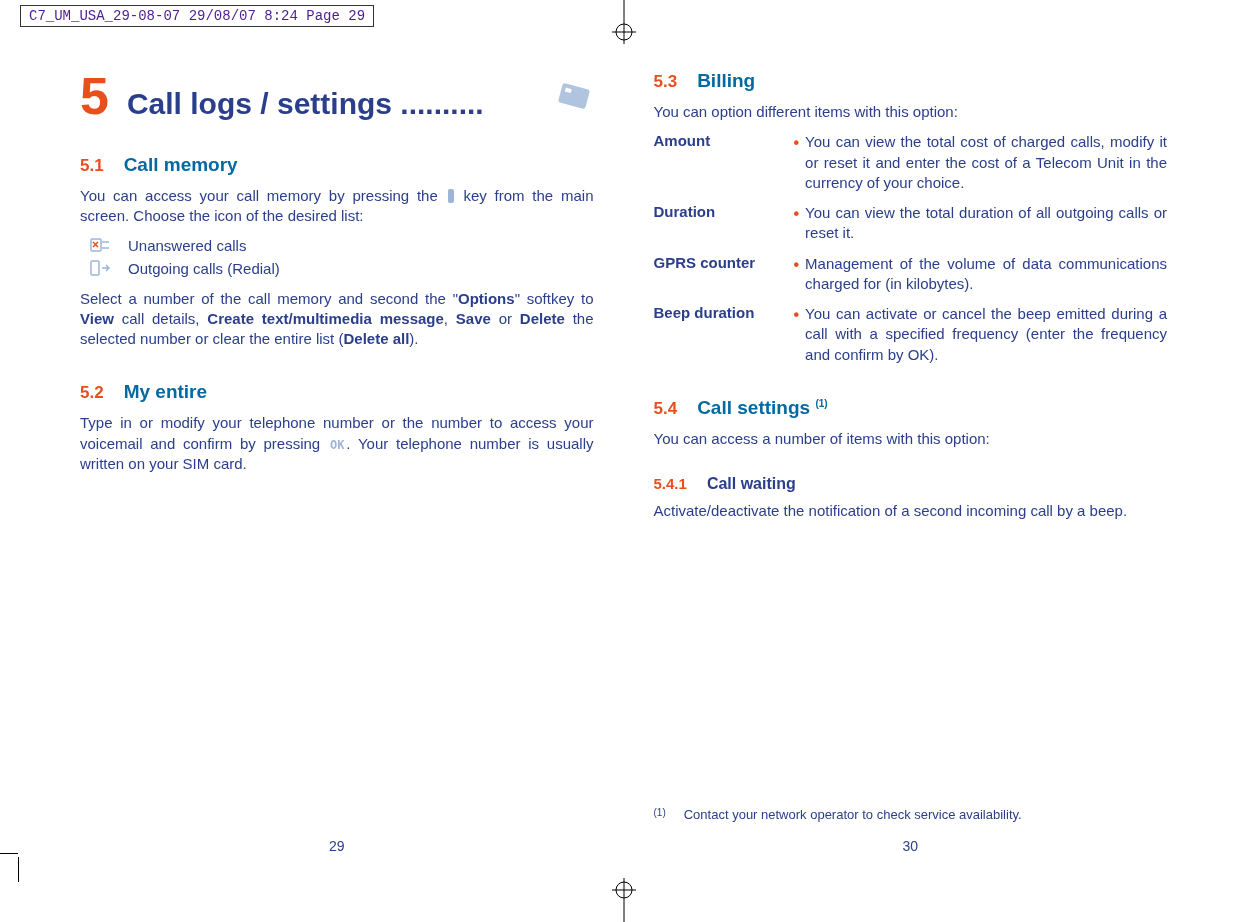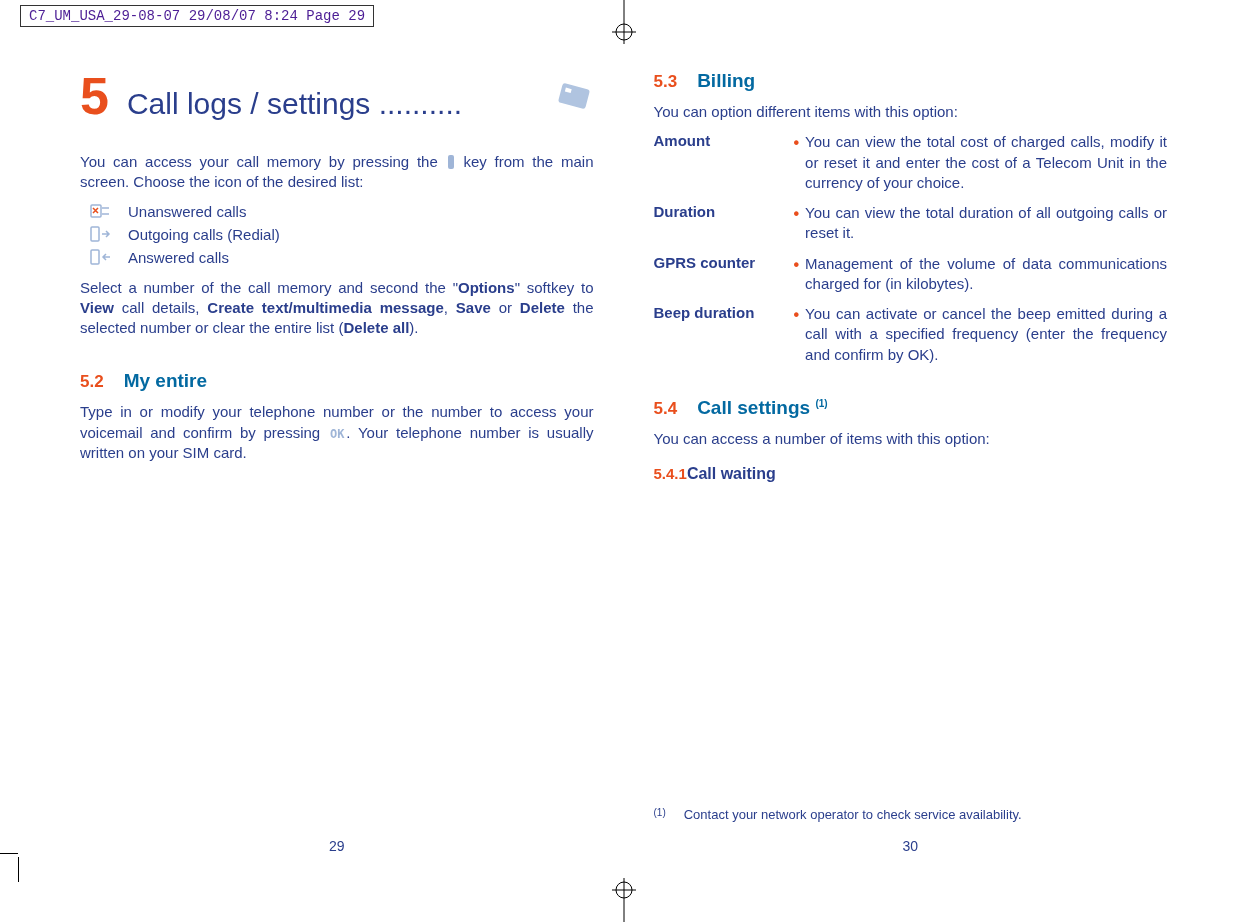--- a/index.html
+++ b/index.html
@@ -58,21 +58,21 @@
   }
   .chapter-num {
     color: #e94f1d;
     font-size: 52px;
     font-weight: bold;
     line-height: 1;
   }
   .chapter-title {
     color: #2a3e8c;
     font-size: 30px;
-    font-weight: 400;
+    font-weight: 700;
     flex: 1;
   }
   .chapter-icon {
     margin-left: auto;
   }
 
   .section-head {
     margin: 32px 0 10px;
     display: flex;
     align-items: baseline;
@@ -84,23 +84,24 @@
     font-weight: 600;
   }
   .section-title {
     color: #0369a1;
     font-size: 19px;
     font-weight: 600;
   }
   .section-title sup { font-size: 10px; }
 
   .subsection-head {
-    margin: 16px 0 8px;
+    margin: 26px 0 8px;
     display: flex;
     align-items: baseline;
+    gap: 20px;
   }
   .subsection-num { color: #e94f1d; font-size: 15px; font-weight: 600; }
   .subsection-title { color: #2a3e8c; font-size: 16px; font-weight: 600; }
 
   p.body {
     color: #2a3e8c;
     font-size: 15px;
     line-height: 1.35;
     margin-bottom: 10px;
     text-align: justify;
@@ -223,20 +224,24 @@
       <span class="chapter-num">5</span>
       <span class="chapter-title">Call logs / settings ..........</span>
       <span class="chapter-icon">
         <svg width="40" height="32">
           <rect x="6" y="4" width="28" height="20" rx="3" fill="#b0c4e0" transform="rotate(15 20 14)"></rect>
           <rect x="10" y="8" width="6" height="4" fill="#fff" transform="rotate(15 20 14)"></rect>
         </svg>
       </span>
     </div>
 
+    <div class="section-head">
+      <span class="section-num">5.1</span>
+      <span class="section-title">Call memory</span>
+    </div>
 
     <p class="body">
       <span>You can access your call memory by pressing the </span><span class="key-icon"></span><span> key from the main screen. Choose the icon of the desired list:</span>
     </p>
 
     <div class="icon-list">
       <div class="item">
         <span class="mini-icon">
           <svg width="22" height="16">
               <rect x="2" y="2" width="10" height="12" rx="1" fill="none" stroke="#9fb5d7" stroke-width="1.5"></rect>
@@ -249,29 +254,20 @@
       </div>
       <div class="item">
         <span class="mini-icon">
           <svg width="22" height="16">
               <rect x="2" y="1" width="8" height="14" rx="1" fill="none" stroke="#9fb5d7" stroke-width="1.5"></rect>
               <path d="M13 8 h6 m-2 -3 l3 3 l-3 3" stroke="#9fb5d7" stroke-width="1.5" fill="none"></path>
             </svg>
         </span>
         <span>Outgoing calls (Redial)</span>
       </div>
-      <div class="item">
-        <span class="mini-icon">
-          <svg width="22" height="16">
-              <rect x="2" y="1" width="8" height="14" rx="1" fill="none" stroke="#9fb5d7" stroke-width="1.5"></rect>
-              <path d="M21 8 h-6 m2 -3 l-3 3 l3 3" stroke="#9fb5d7" stroke-width="1.5" fill="none"></path>
-            </svg>
-        </span>
-        <span>Answered calls</span>
-      </div>
     </div>
 
     <p class="body">
       <span>Select a number of the call memory and second the "</span><b>Options</b><span>" softkey to </span><b>View</b><span> call details, </span><b>Create text/multimedia message</b><span>, </span><b>Save</b><span> or </span><b>Delete</b><span> the selected number or clear the entire list (</span><b>Delete all</b><span>).</span>
     </p>
 
     <div class="section-head">
       <span class="section-num">5.2</span>
       <span class="section-title">My entire</span>
     </div>
@@ -324,20 +320,21 @@
       </span>
     </div>
 
     <p class="body">You can access a number of items with this option:</p>
 
     <div class="subsection-head">
       <span class="subsection-num">5.4.1</span>
       <span class="subsection-title">Call waiting</span>
     </div>
 
+    <p class="body">Activate/deactivate the notification of a second incoming call by a beep.</p>
 
     <div class="footnote">
       <span class="fn-mark">(1)</span>
       <span>Contact your network operator to check service availability.</span>
     </div>
 
     <div class="page-num">30</div>
   </div>
 
 </div>

